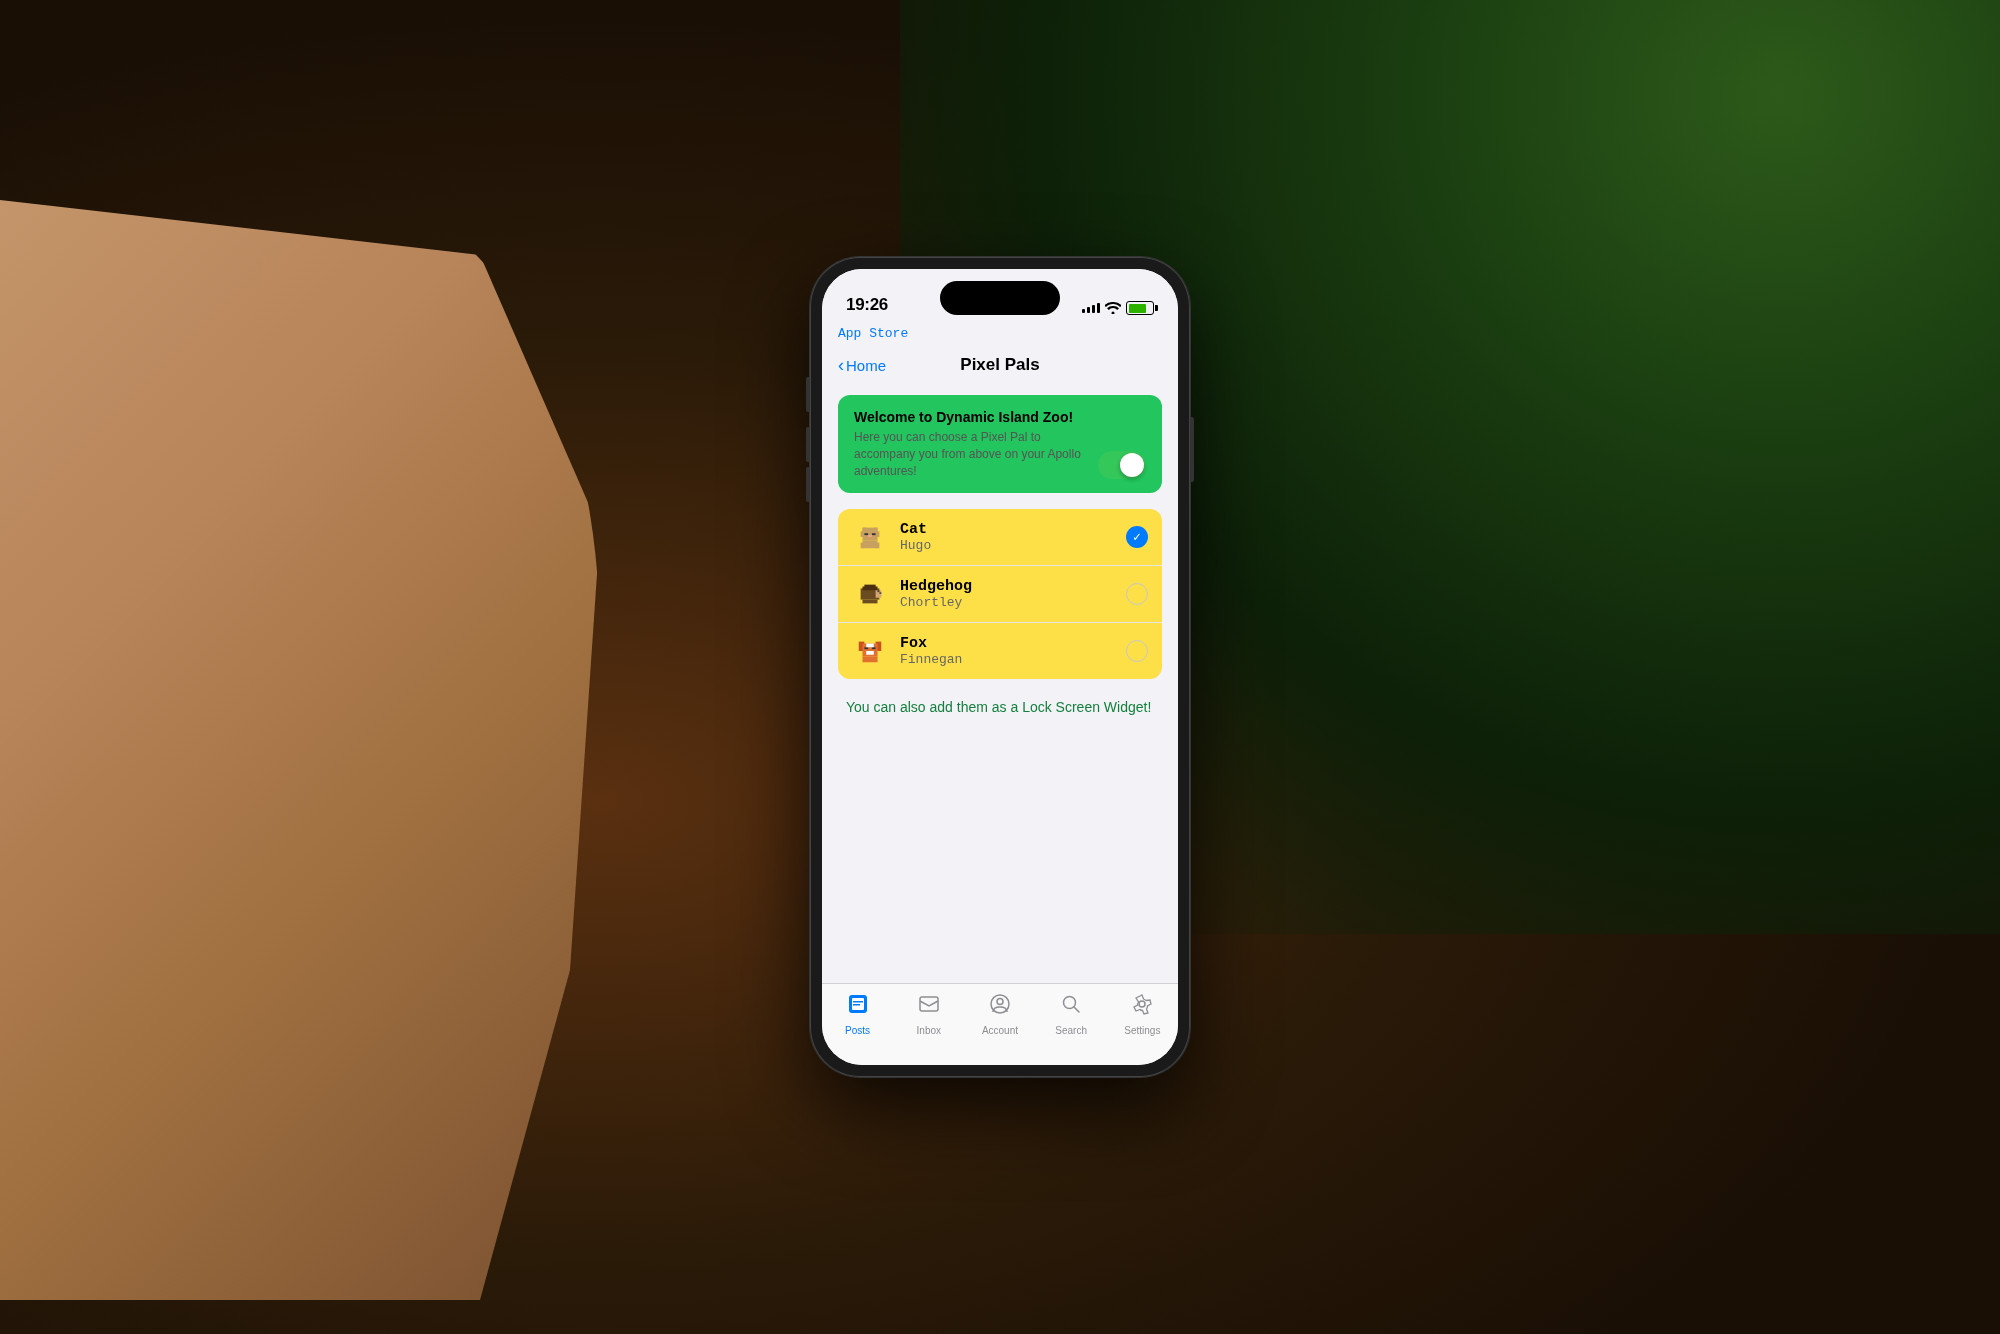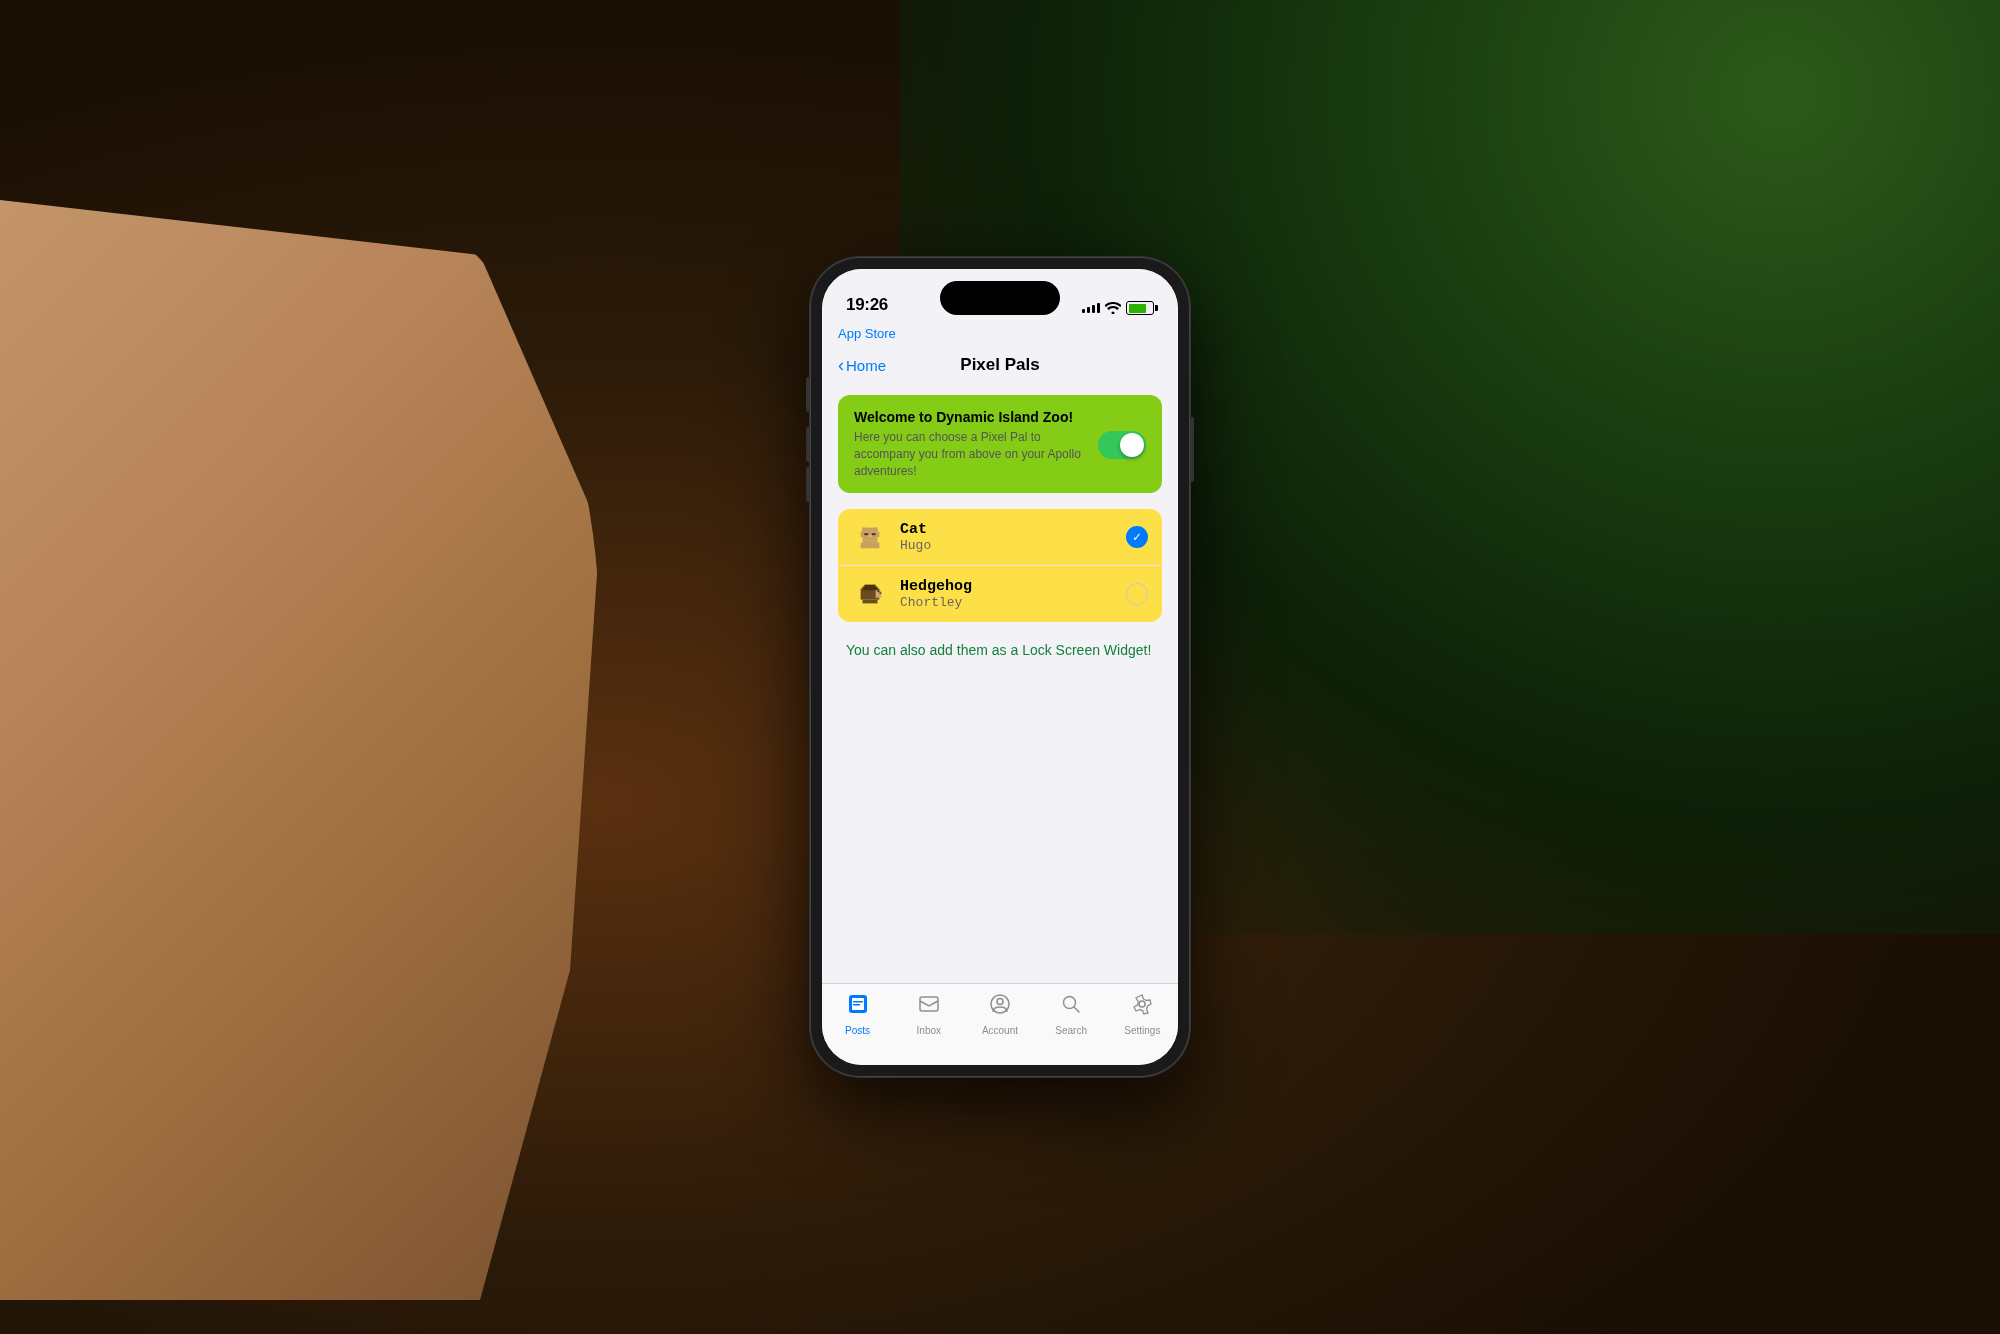--- a/index.html
+++ b/index.html
@@ -220,25 +220,25 @@
       overflow: hidden;
       background: #f2f2f7;
       display: flex;
       flex-direction: column;
       gap: 16px;
       padding: 8px 16px 0;
     }
 
     
     .welcome-card {
-      background: #84cc16;
+      background: #22c55e;
       border-radius: 12px;
       padding: 14px 16px;
       display: flex;
-      align-items: center;
+      align-items: flex-end;
       gap: 12px;
     }
 
     .welcome-text {
       flex: 1;
     }
 
     .welcome-title {
       font-size: 14px;
       font-weight: 700;
@@ -416,21 +416,21 @@
           </div>
           <svg width="16" height="12" viewBox="0 0 16 12">
             <path d="M8 9.5a1.5 1.5 0 1 1 0 3 1.5 1.5 0 0 1 0-3zm0-3.5a5.5 5.5 0 0 1 4.24 2L14 6.3A8 8 0 0 0 8 4a8 8 0 0 0-6 2.3l1.76 1.7A5.5 5.5 0 0 1 8 6zm0-4a9.5 9.5 0 0 1 7.07 3.12L16.8 3.4A12 12 0 0 0 8 0 12 12 0 0 0-.8 3.4l1.73 1.72A9.5 9.5 0 0 1 8 2z" fill="#000"></path>
           </svg>
           <div class="battery">
             <div class="battery-fill"></div>
           </div>
         </div>
       </div>
 
-      <div style="padding: 0 16px 0; display:flex; align-items:center; height:20px; background:#f2f2f7;">
+      <div style="padding: 0 16px 0; display:flex; align-items:center; height:20px; background:#f2f2f7;font-family:Liberation Mono, monospace;">
         <span style="color:#007AFF; font-size:13px;">App Store</span>
       </div>
 
       <div class="nav-bar">
         <div class="nav-back">
           <span class="nav-back-chevron">‹</span>
           <span>Home</span>
         </div>
         <span class="nav-title">Pixel Pals</span>
       </div>
@@ -487,20 +487,39 @@
                 <rect x="4" y="11" width="8" height="2" fill="#6b4c20"></rect>
               </svg>
             </div>
             <div class="animal-info">
               <div class="animal-type">Hedgehog</div>
               <div class="animal-name">Chortley</div>
             </div>
             <div class="radio-empty"></div>
           </div>
 
+          <div class="animal-item">
+            <div class="animal-emoji">
+              <svg width="30" height="30" viewBox="0 0 16 16" style="image-rendering:pixelated">
+                <rect x="2" y="3" width="3" height="5" fill="#c8521a"></rect>
+                <rect x="11" y="3" width="3" height="5" fill="#c8521a"></rect>
+                <rect x="4" y="4" width="8" height="7" fill="#e07030"></rect>
+                <rect x="5" y="6" width="2" height="1" fill="#333"></rect>
+                <rect x="9" y="6" width="2" height="1" fill="#333"></rect>
+                <rect x="6" y="4" width="4" height="2" fill="#fff"></rect>
+                <rect x="6" y="8" width="4" height="2" fill="#fff"></rect>
+                <rect x="4" y="11" width="8" height="3" fill="#e07030"></rect>
+              </svg>
+            </div>
+            <div class="animal-info">
+              <div class="animal-type">Fox</div>
+              <div class="animal-name">Finnegan</div>
+            </div>
+            <div class="radio-empty"></div>
+          </div>
 
 
         </div>
 
         <div class="footer-note">You can also add them as a Lock Screen Widget!</div>
 
       </div>
 
       <div class="tab-bar">
 

